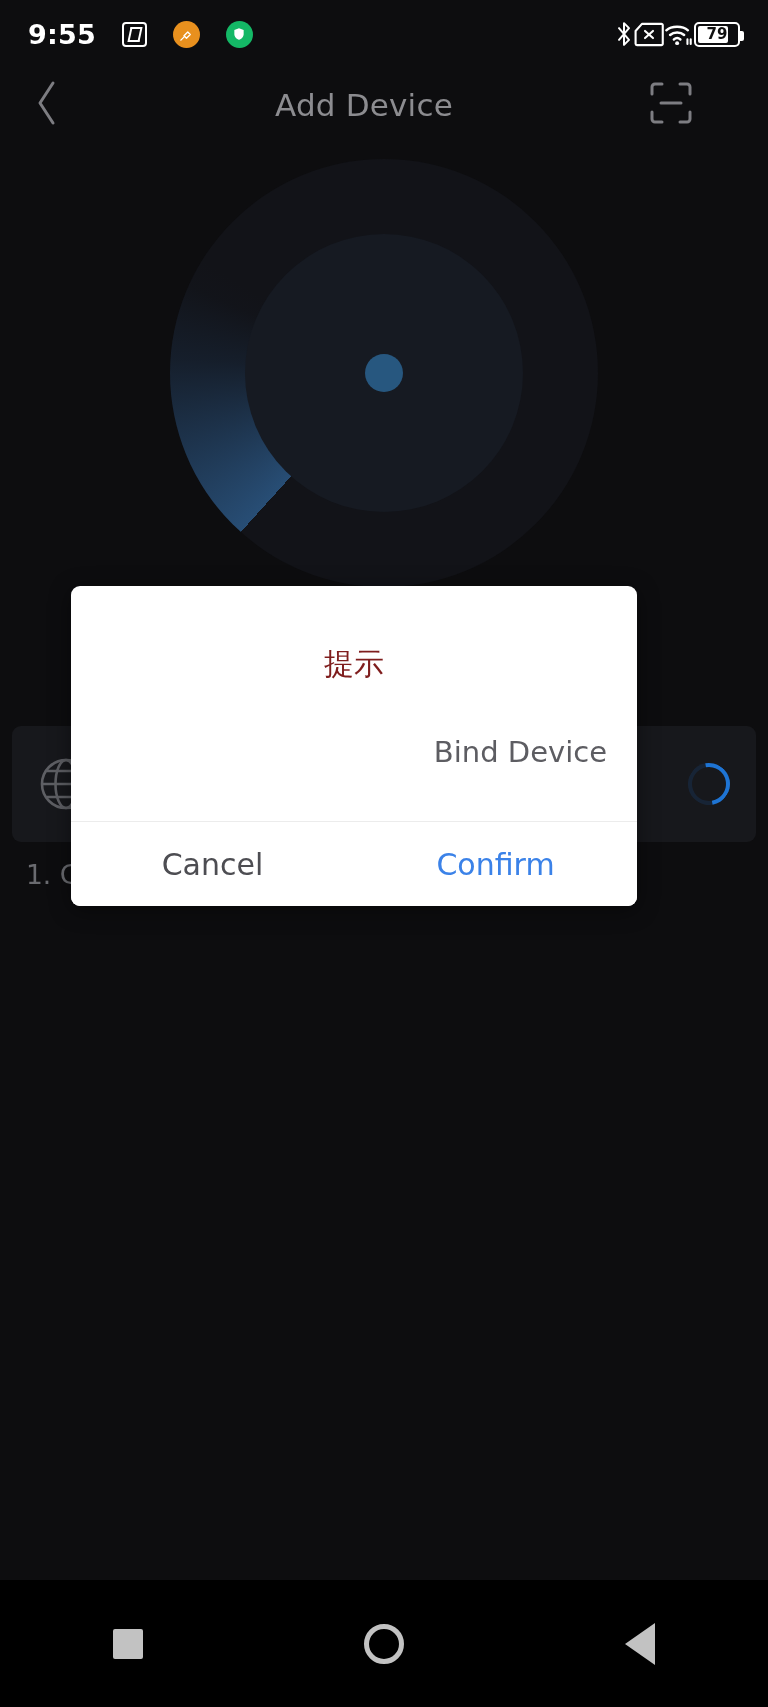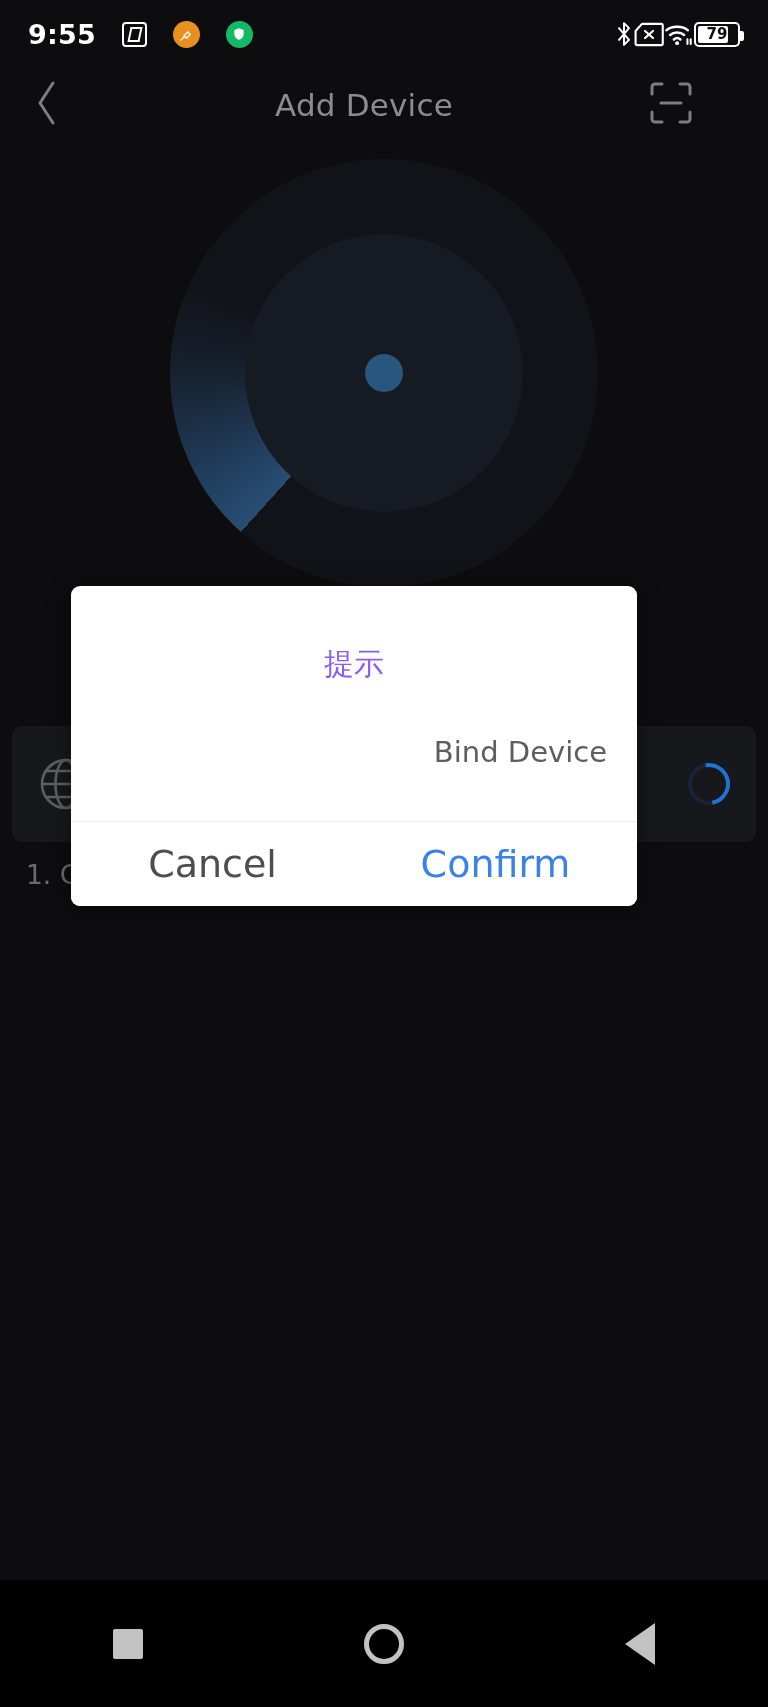--- a/index.html
+++ b/index.html
@@ -189,45 +189,46 @@
     top:586px; left:71px;
     width:566px;
     background:#ffffff;
     border-radius:9px;
     z-index:10;
     box-shadow:0 4px 22px rgba(0,0,0,0.45);
     overflow:hidden;
   }
   #dialog-title {
     text-align:center;
-    color:#8b5cf6;
+    color:#7f1d1d;
     font-size:30px;
-    padding-top:58px;
+    padding-top:38px;
     font-family:"DejaVu Sans", sans-serif;
+    margin-top:20px;
   }
   #dialog-message {
     text-align:right;
     color:#5d5d62;
     font-size:29px;
     padding:50px 30px 0 30px;
   }
   #dialog-divider {
     margin-top:52px;
     height:1px;
     background:#ececec;
     width:100%;
   }
   #dialog-actions {
     display:flex;
     height:84px;
   }
   .dlg-btn {
     flex:1;
     display:flex; align-items:center; justify-content:center;
-    font-size:38px;
+    font-size:30px;
     cursor:pointer;
     background:#ffffff;
     user-select:none;
   }
   #cancel-btn { color:#4d4d52; }
   #confirm-btn { color:#3b82e8; }
 
   
   #navbar {
     position:absolute;

